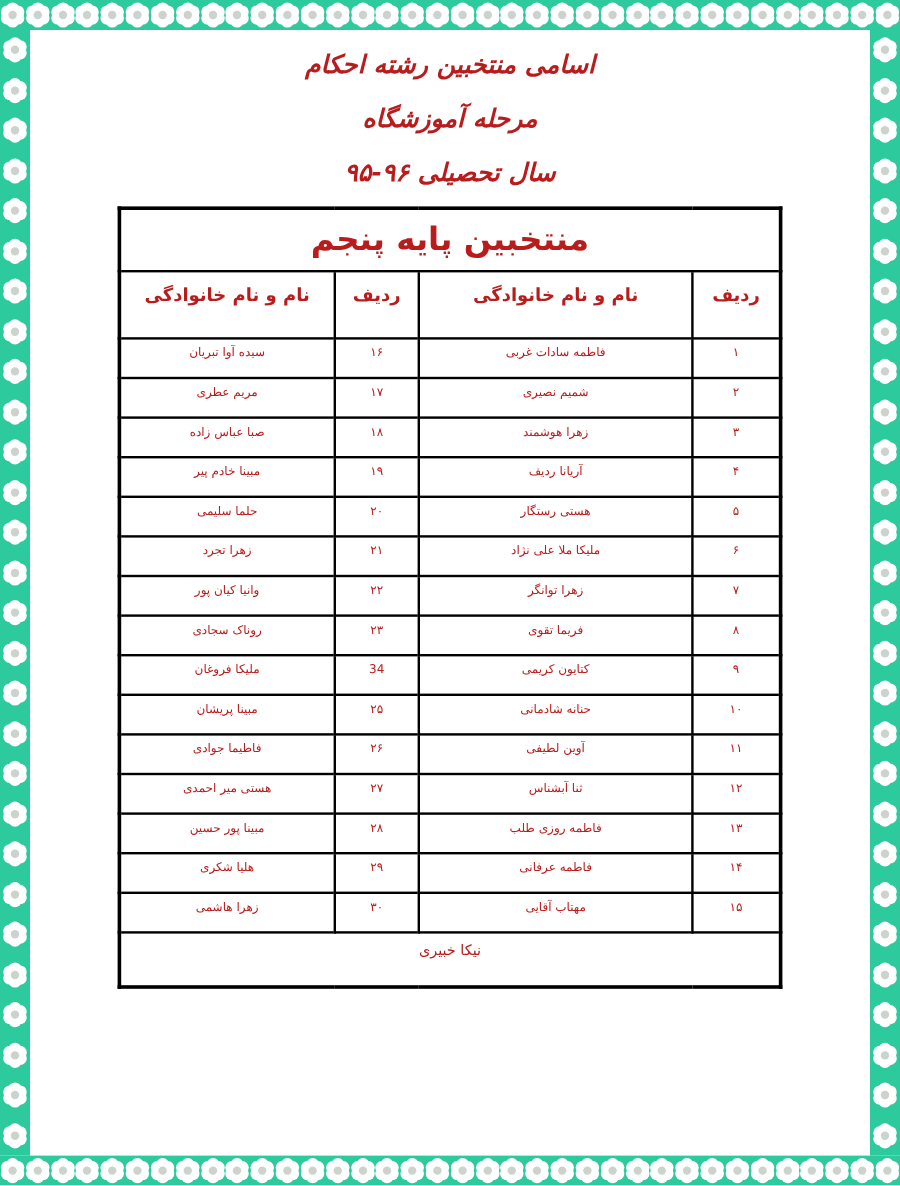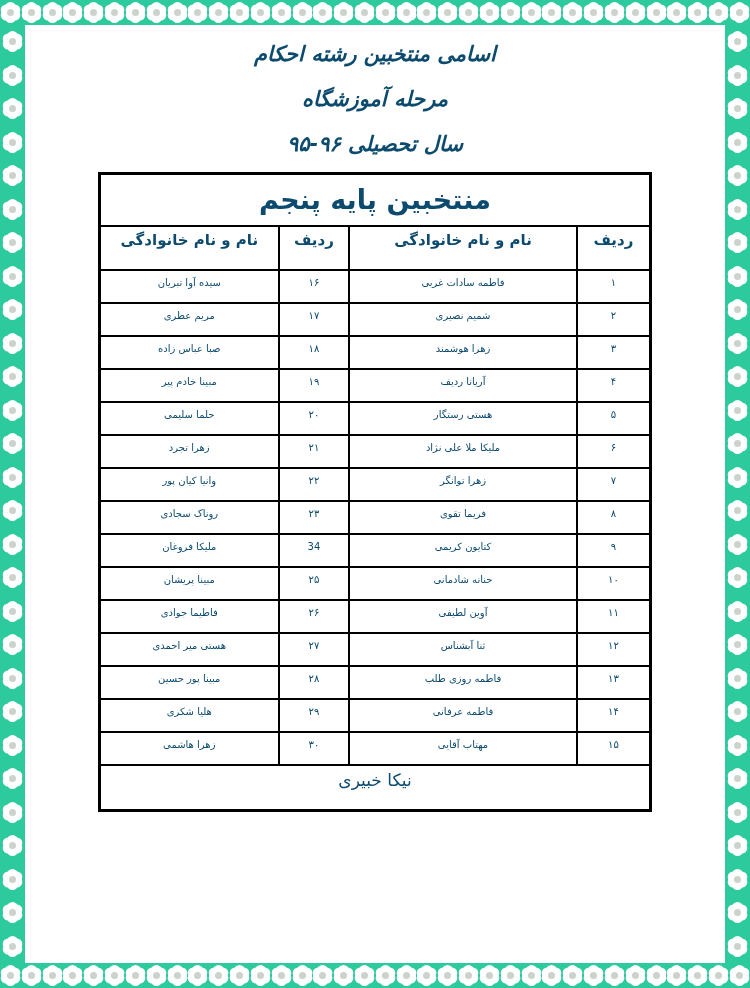--- a/index.html
+++ b/index.html
@@ -3,21 +3,21 @@
 <meta charset="utf-8">
 <style>
   * { margin:0; padding:0; box-sizing:border-box; }
   html,body { background:#e8e8e8; }
   .page {
     position:relative;
     width:750px; height:988px;
     margin:0 auto;
     background:#ffffff;
     font-family:"DejaVu Sans", sans-serif;
-    color:#0c4a6e;
+    color:#b91c1c;
     overflow:hidden;
   }
   
   .strip {
     position:absolute;
     background:#2CCA9C;
     display:flex;
     justify-content:space-around;
     align-items:center;
   }
@@ -62,37 +62,37 @@
   }
   table.students td, table.students th { border:2px solid #000; }
   td.title-cell {
     height:52px;
     font-size:27px;
     font-weight:bold;
     text-align:center;
     vertical-align:middle;
   }
   th.col-header {
-    height:44px;
+    height:56px;
     font-size:15px;
     font-weight:bold;
     text-align:center;
     vertical-align:middle;
     padding-bottom:16px;
   }
   td.rank-cell, td.name-cell {
     height:33px;
     font-size:10px;
     text-align:center;
     vertical-align:middle;
     padding-bottom:8px;
   }
   td.span-cell {
     height:46px;
-    font-size:17px;
+    font-size:12px;
     text-align:center;
     vertical-align:middle;
     padding-bottom:14px;
   }
   .footer-line {
     margin-top:32px;
     font-size:18px;
     font-weight:bold;
   }
 </style>

